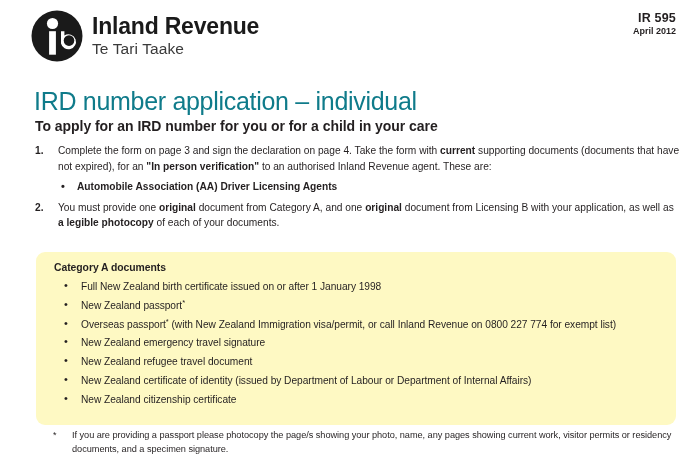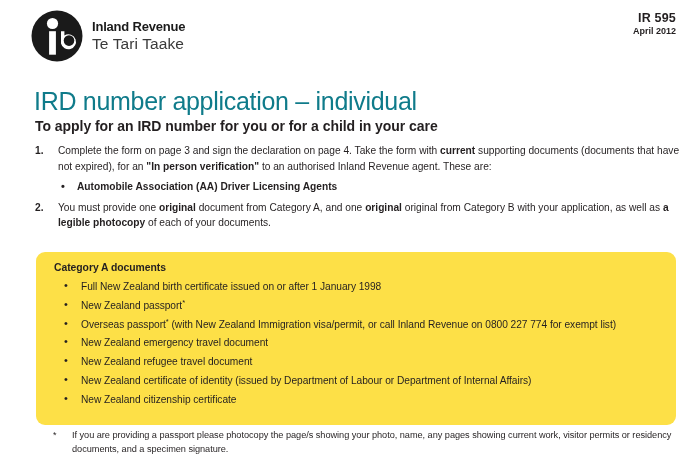--- a/index.html
+++ b/index.html
@@ -33,21 +33,21 @@
   .logo-mark {
     width: 52px;
     height: 52px;
     flex: 0 0 52px;
   }
   .logo-words {
     margin-left: 9px;
     line-height: 1;
   }
   .logo-title {
-    font-size: 13px;
+    font-size: 23px;
     font-weight: bold;
     letter-spacing: -0.2px;
     color: #1a1a1a;
     display: block;
   }
   .logo-sub {
     font-size: 15.5px;
     font-weight: normal;
     color: #3a3a3a;
     display: block;
@@ -139,21 +139,21 @@
     font-size: 11px;
   }
 
   
   .category-panel {
     position: absolute;
     left: 36px;
     top: 252px;
     width: 640px;
     height: 173px;
-    background: #fde047;
+    background: #fef9c3;
     border-radius: 9px;
     overflow: hidden;
   }
   .panel-content {
     position: relative;
     z-index: 2;
     padding: 10px 0 0 18px;
   }
   .panel-heading {
     font-size: 10.4px;
@@ -245,34 +245,34 @@
       <div class="step-body">
         <div class="step-text"><span>Complete the form on page 3 and sign the declaration on page 4.  Take the form with </span><b>current</b><span> supporting documents (documents that have not expired), for an </span><b>"In person verification"</b><span> to an authorised Inland Revenue agent.  These are:</span></div>
         <ul class="sub-bullets">
           <li>Automobile Association (AA) Driver Licensing Agents</li>
         </ul>
       </div>
     </div>
     <div class="step">
       <div class="step-num">2.</div>
       <div class="step-body">
-        <div class="step-text"><span>You must provide one </span><b>original</b><span> document from Category A, and one </span><b>original</b><span> original from Category B with your application, as well as </span><b>a legible photocopy</b><span> of each of your documents.</span></div>
+        <div class="step-text"><span>You must provide one </span><b>original</b><span> document from Category A, and one </span><b>original</b><span> document from Licensing B with your application, as well as </span><b>a legible photocopy</b><span> of each of your documents.</span></div>
       </div>
     </div>
   </div>
 
 <div class="category-panel">
 
   <div class="panel-content">
     <div class="panel-heading">Category A documents</div>
     <ul class="panel-list" id="panel-list">
         <li><span>Full New Zealand birth certificate issued on or after 1 January 1998</span></li>
         <li><span>New Zealand passport</span><sup>*</sup></li>
         <li><span>Overseas passport</span><sup>*</sup><span> (with New Zealand Immigration visa/permit, or call Inland Revenue on 0800 227 774 for exempt list)</span></li>
-        <li><span>New Zealand emergency travel document</span></li>
+        <li><span>New Zealand emergency travel signature</span></li>
         <li><span>New Zealand refugee travel document</span></li>
         <li><span>New Zealand certificate of identity (issued by Department of Labour or Department of Internal Affairs)</span></li>
         <li><span>New Zealand citizenship certificate</span></li>
       </ul>
   </div>
 </div>
 
 <div class="footnote">
   <span class="footnote-marker">*</span>
   <span class="footnote-text">If you are providing a passport please photocopy the page/s showing your photo, name, any pages showing current work, visitor permits or residency documents, and a specimen signature.</span>

